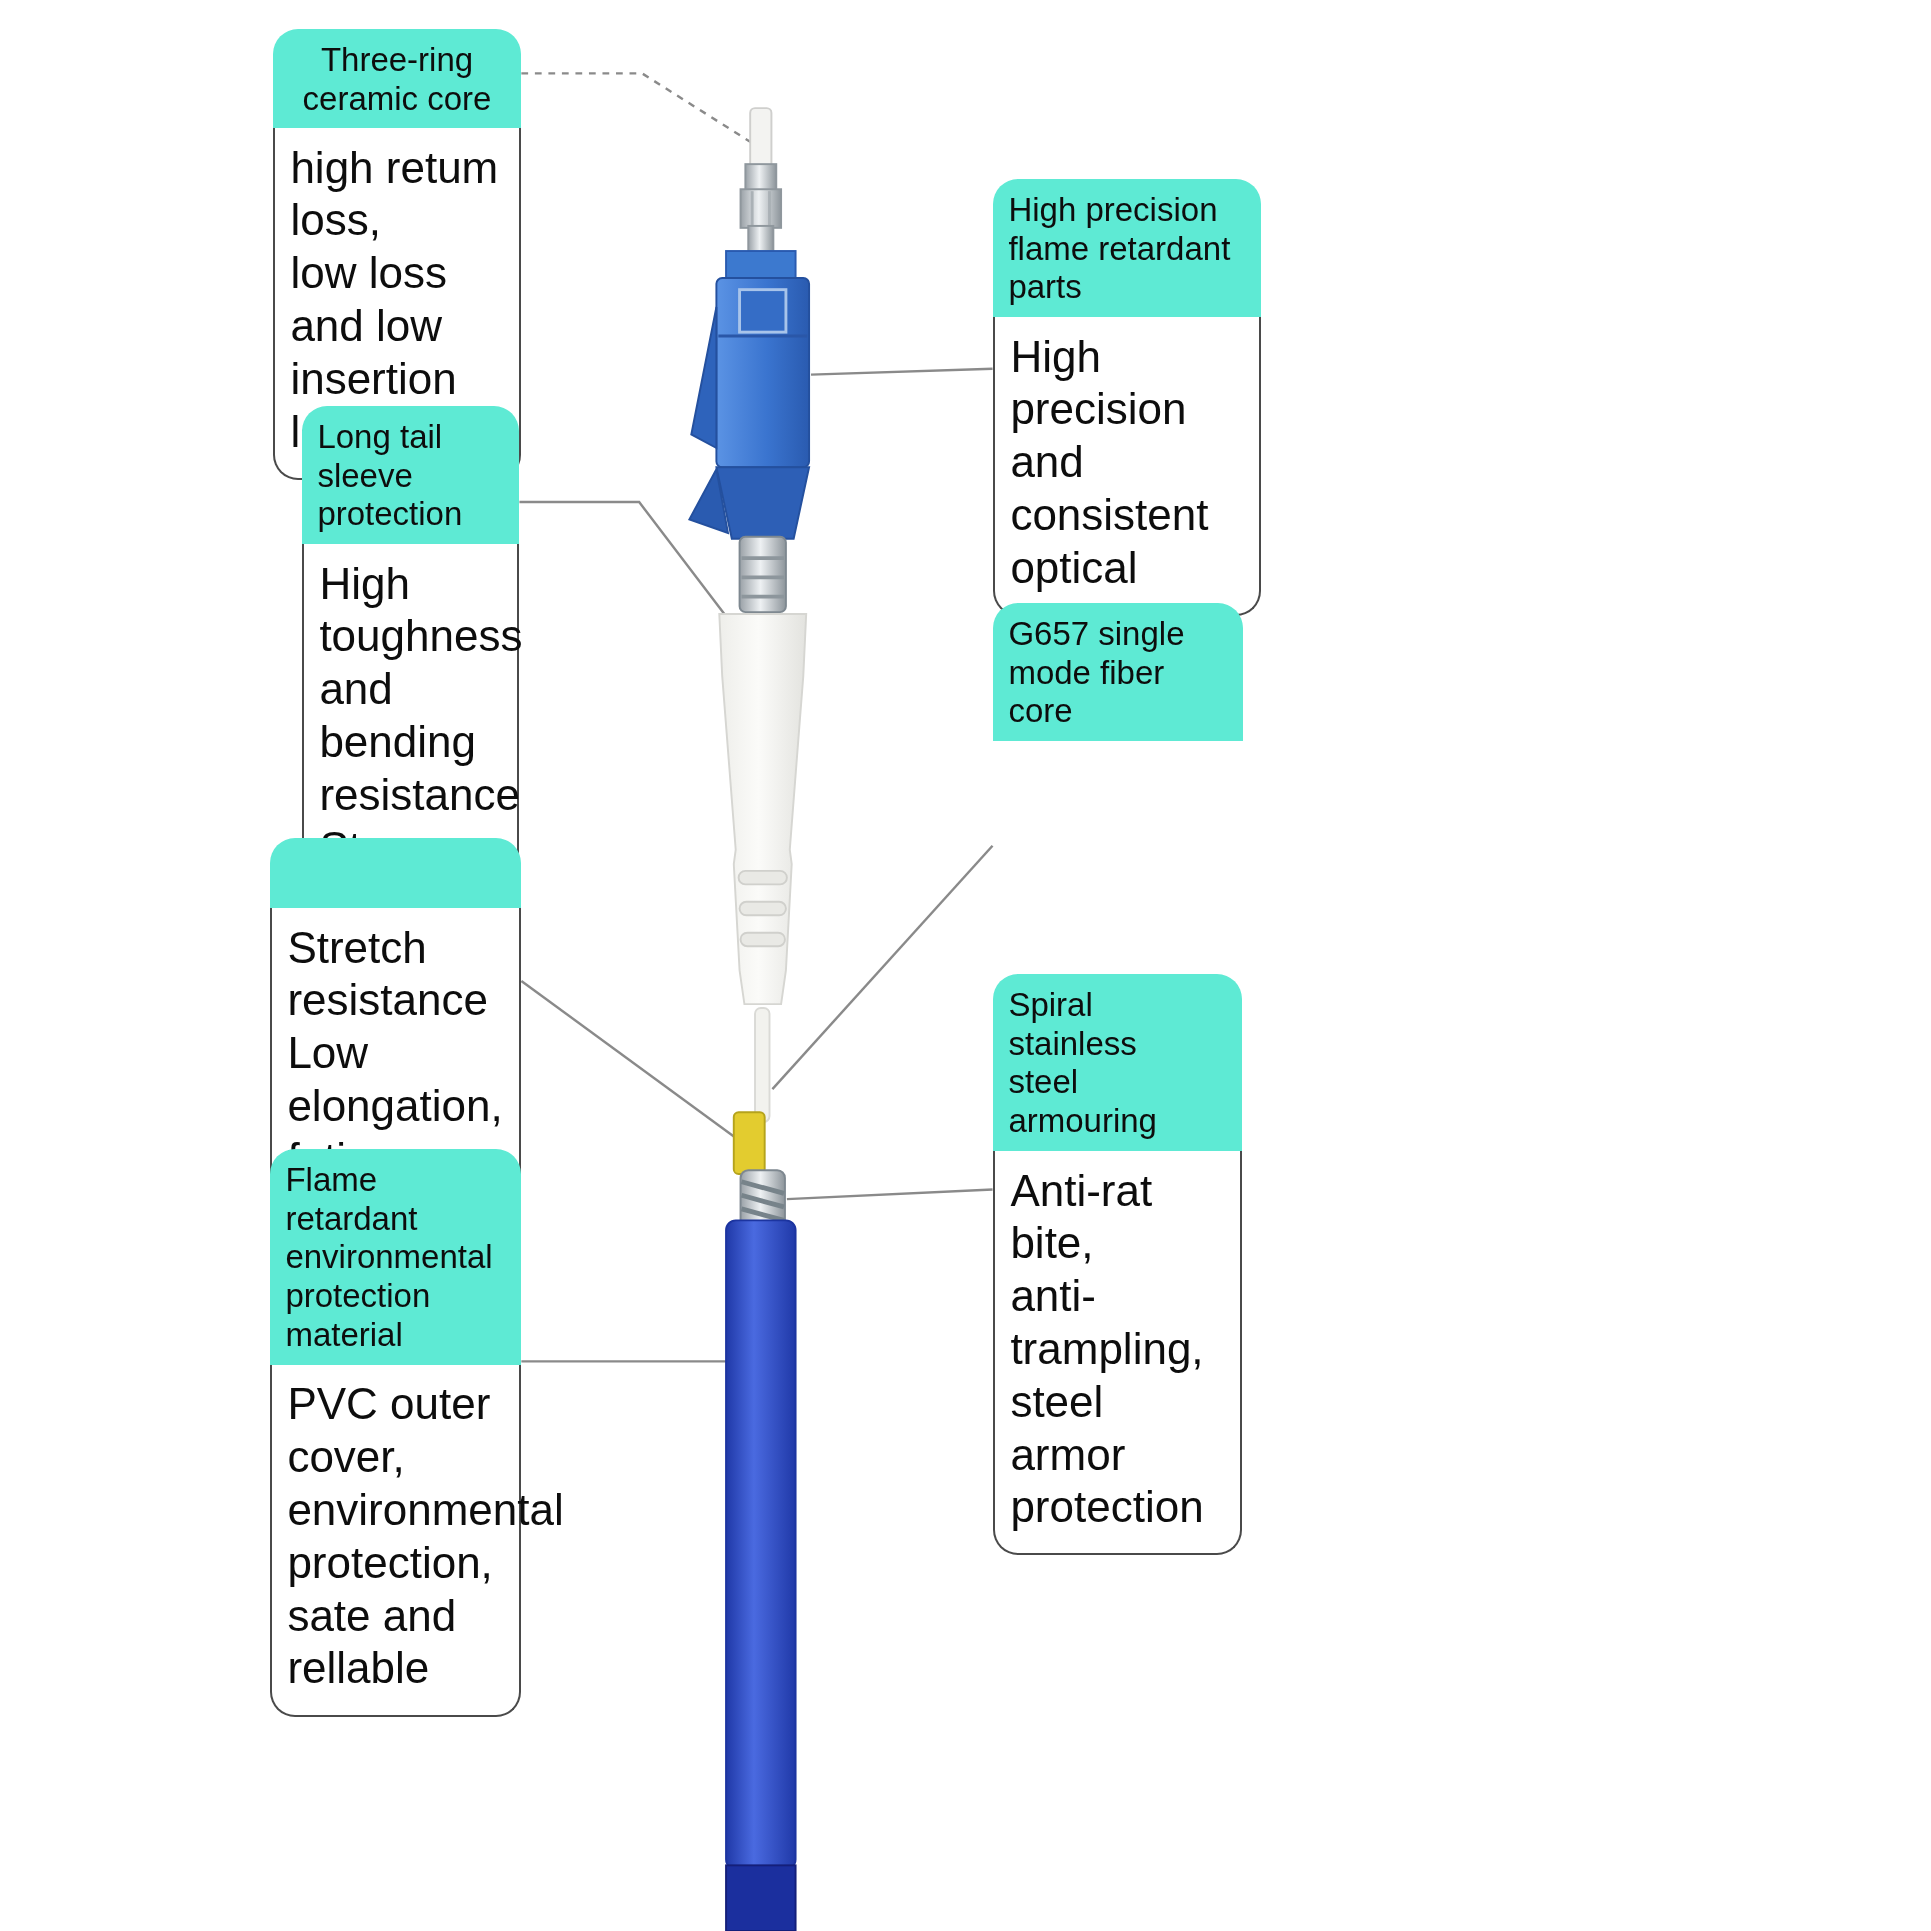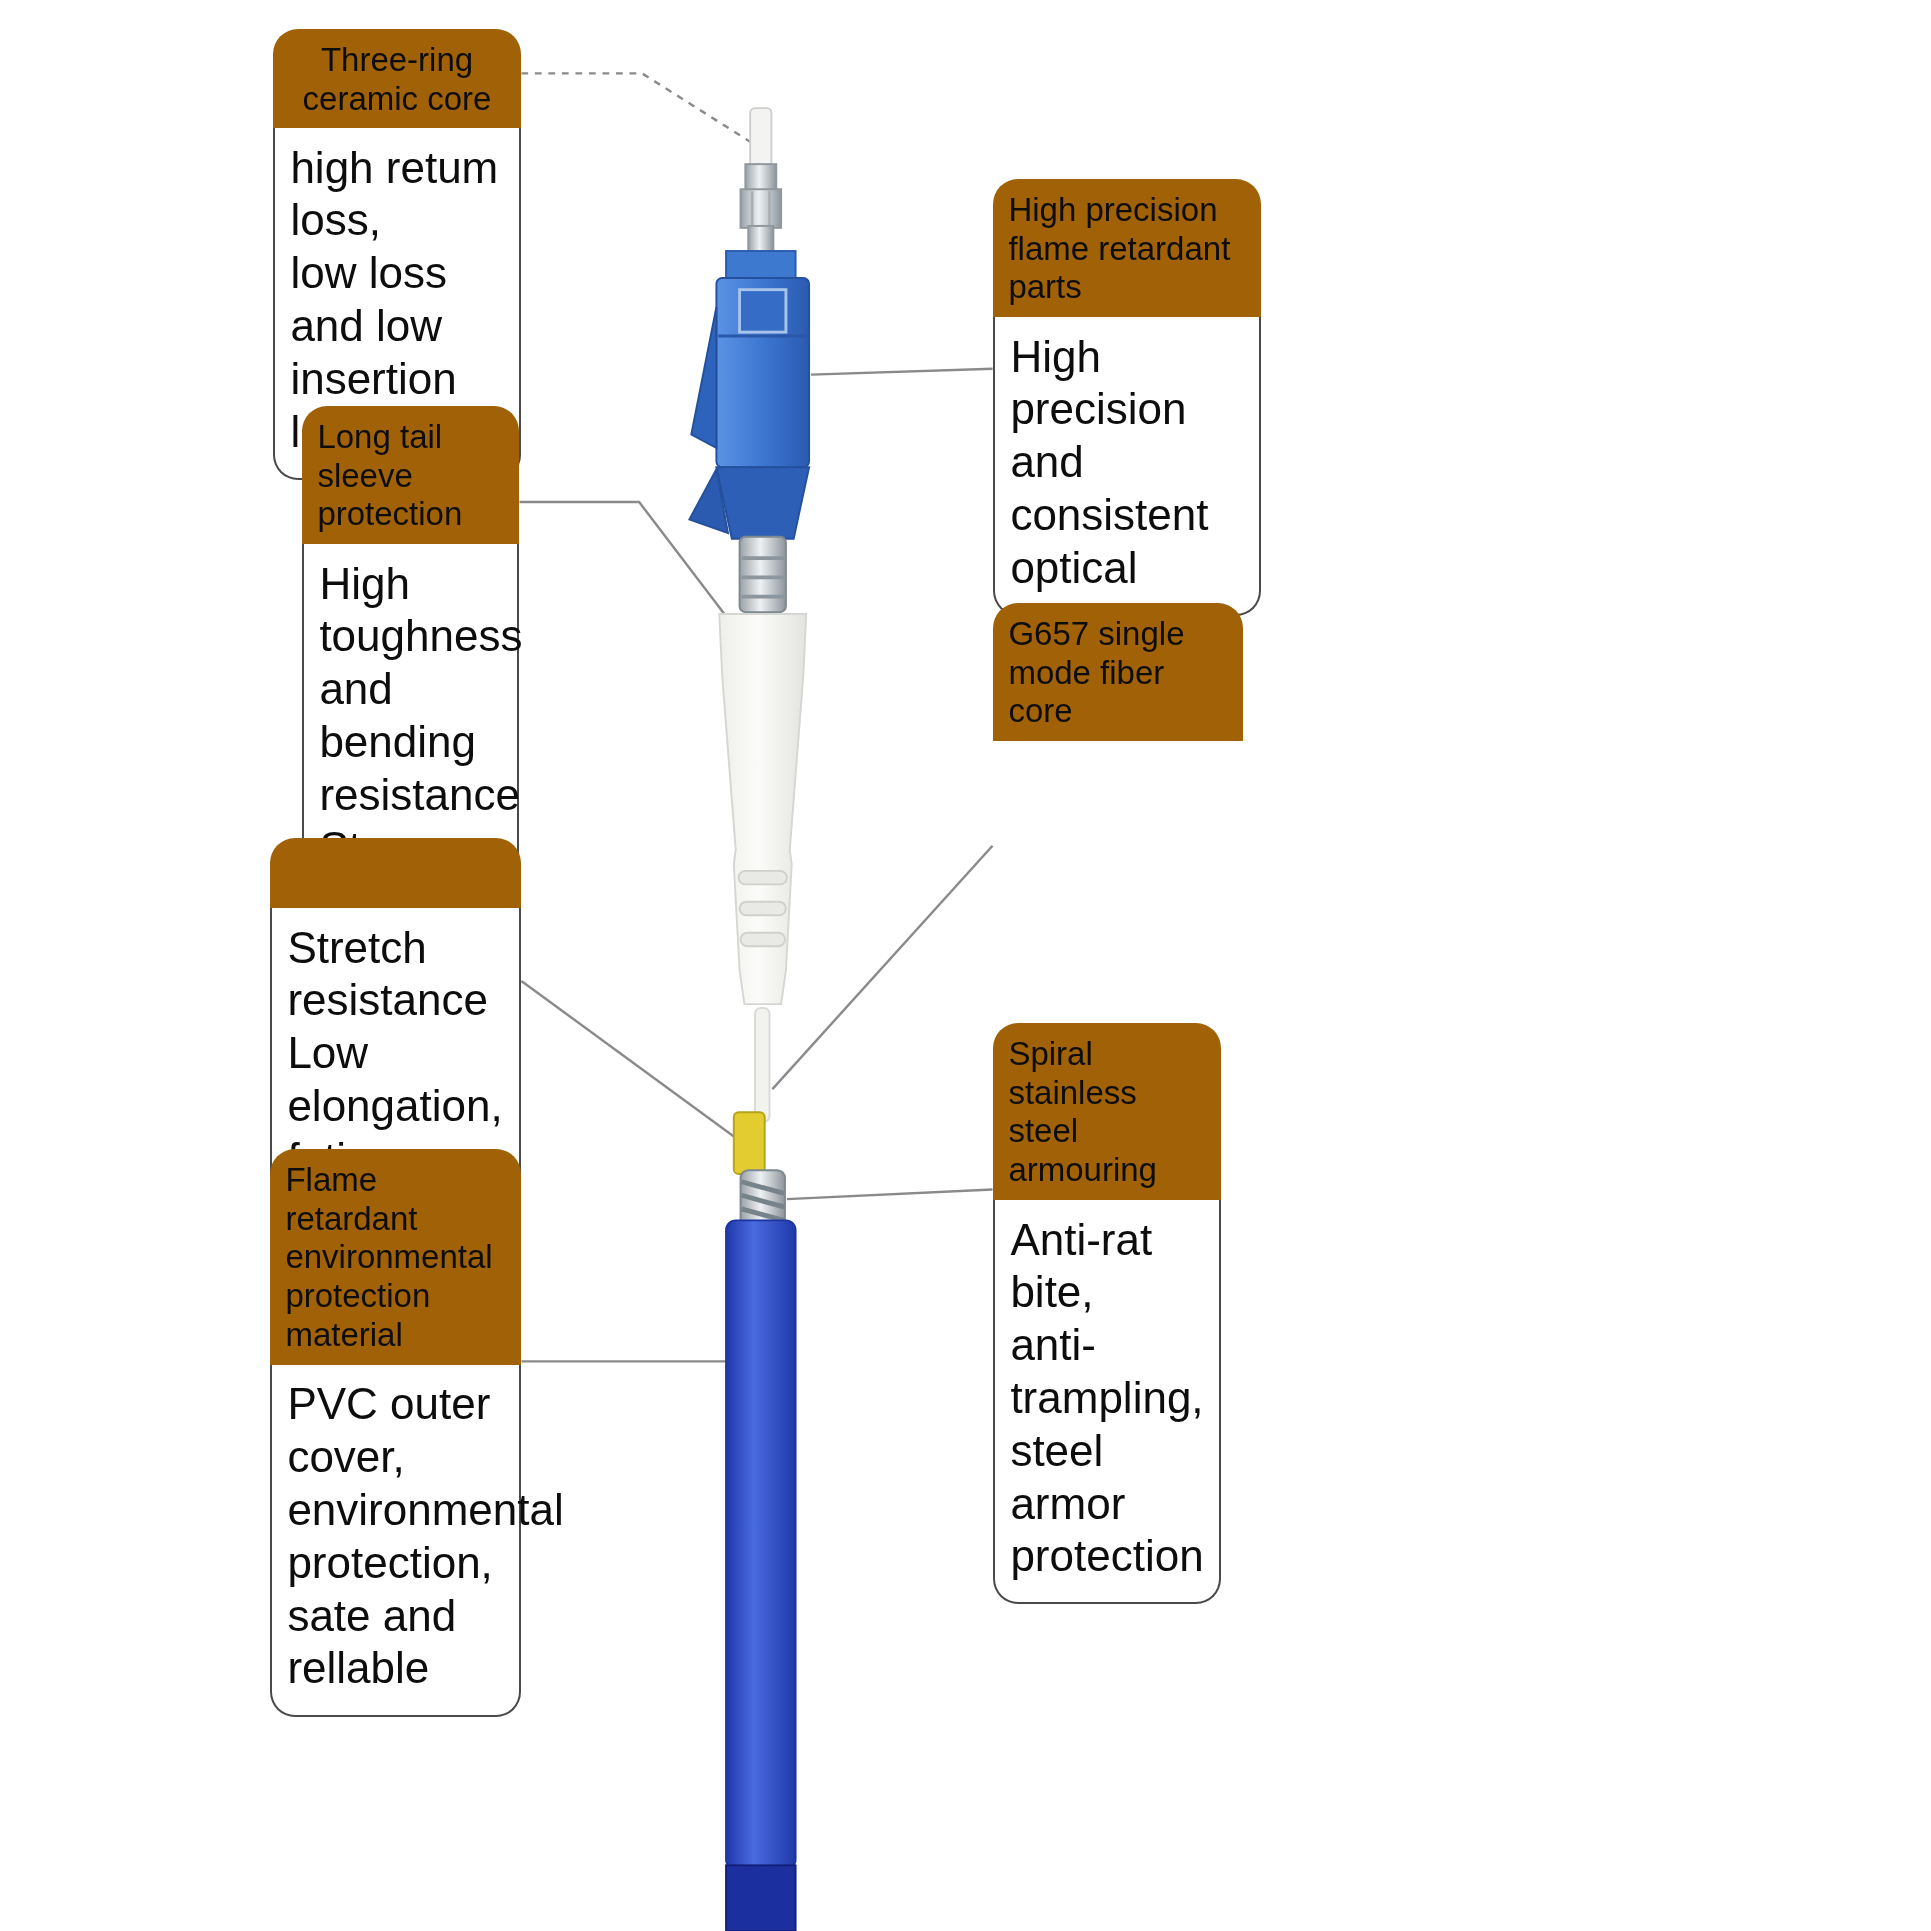--- a/index.html
+++ b/index.html
@@ -8,21 +8,21 @@
     width:1931px;
     height:1931px;
     background:#ffffff;
     overflow:hidden;
     font-family:"Liberation Sans",sans-serif;
   }
   #art{position:absolute;left:0;top:0;z-index:1;pointer-events:none;}
   .callout{position:absolute;z-index:2;box-sizing:border-box;}
   .callout-title{
     box-sizing:border-box;
-    background:#a16207;
+    background:#5eead4;
     border-radius:25px 25px 0 0;
     padding:11.6px 15.4px 9.7px;
     font-size:33px;
     line-height:1.18;
     font-weight:500;
     color:#0d0d0d;
     white-space:pre-line;
   }
   .callout-body{
     box-sizing:border-box;
@@ -36,21 +36,21 @@
     color:#0d0d0d;
     white-space:pre-line;
   }
   .c0{left:273px;top:29px;width:248px;}
   .c0 .callout-title{text-align:center;}
   .c1{left:993px;top:179px;width:268px;}
   .c2{left:270px;top:406px;width:249px;padding-left:32px;}
   .c3{left:993px;top:603px;width:250px;}
   .c4{left:270px;top:838px;width:251px;}
   .c4 .callout-title{min-height:70px;}
-  .c5{left:993px;top:1023px;width:228px;}
+  .c5{left:993px;top:974px;width:249px;}
   .c6{left:270px;top:1149px;width:251px;}
 </style>
 </head>
 <body>
 
 <div id="canvas">
 
   <svg id="art" width="1931" height="1931" viewBox="0 0 2000 2000">
     <defs>
       <linearGradient id="silverH" x1="0" y1="0" x2="1" y2="0">

